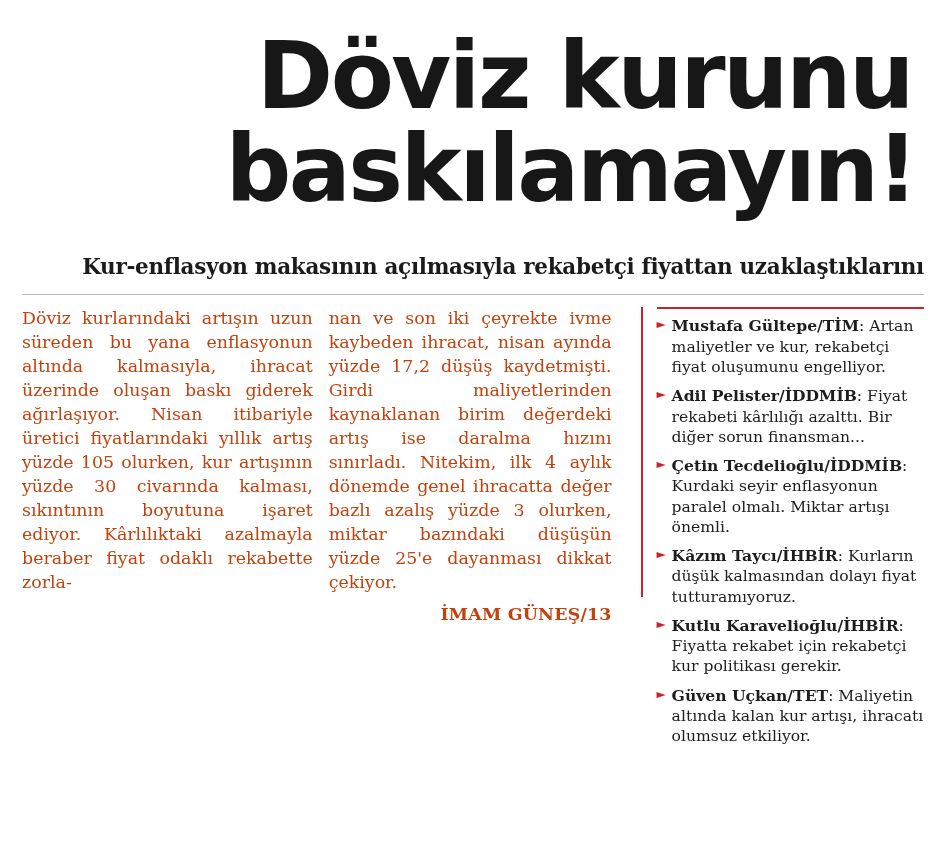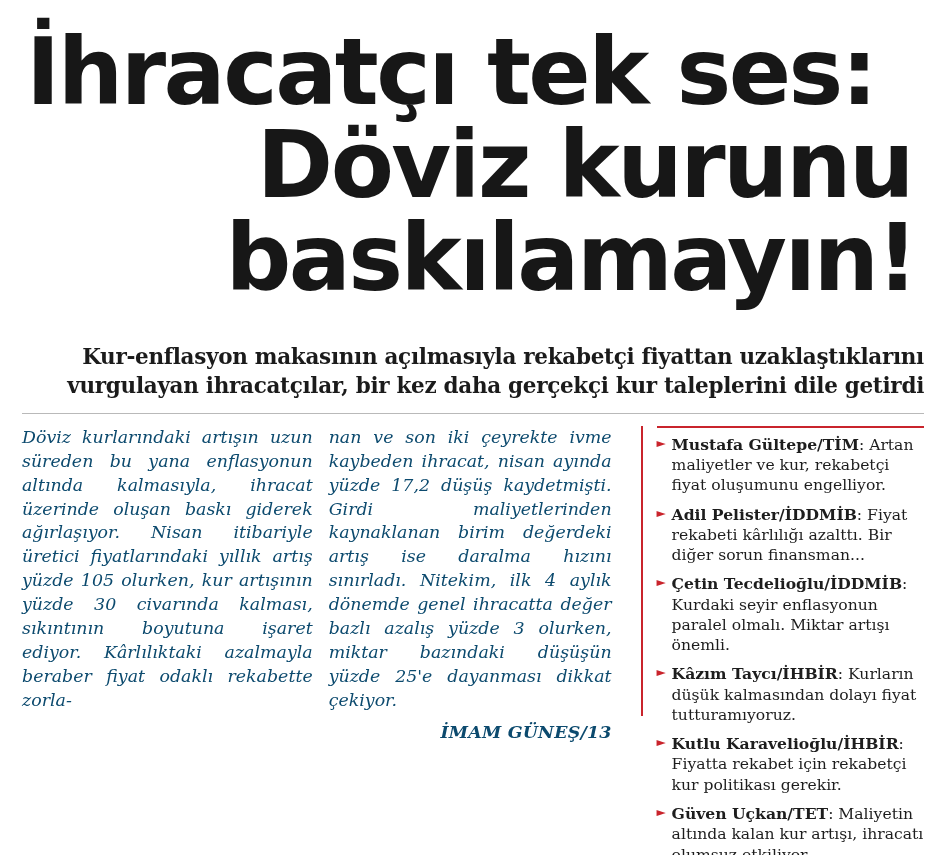--- a/index.html
+++ b/index.html
@@ -74,24 +74,23 @@
   
   .columns {
     display: flex;
     margin-top: 12px;
     height: 290px;
   }
   .col {
     font-family: "DejaVu Serif", serif;
     font-size: 17.4px;
     line-height: 1.375;
-    color: #0c4a6e;
+    color: #c2410c;
     text-align: justify;
     hyphens: auto;
-    font-style: italic;
     -webkit-hyphens: auto;
   }
   .col1 {
     width: 300px;
     padding-right: 16px;
   }
   .col2 {
     width: 292px;
     padding-right: 29px;
     position: relative;
@@ -149,28 +148,26 @@
     border-top: 2px solid #c9242c;
     margin-bottom: 7px;
   }
 </style>
 </head>
 <body>
 
 <div class="page">
 
   <div class="headline">
-    <span class="line l1">İhracatçı tek ses:</span>
     <span class="line l2">Döviz kurunu</span>
     <span class="line l3">baskılamayın!</span>
   </div>
 
   <div class="subhead">
     <span class="sline">Kur-enflasyon makasının açılmasıyla rekabetçi fiyattan uzaklaştıklarını</span>
-    <span class="sline">vurgulayan ihracatçılar, bir kez daha gerçekçi kur taleplerini dile getirdi</span>
   </div>
 
   <div class="top-rule"></div>
 
   <div class="columns">
 
     <div class="col col1">
       <span>Döviz kurlarındaki artışın uzun süreden bu yana enflasyonun altında kalmasıyla, ihracat üzerinde oluşan baskı giderek ağırlaşıyor. Nisan itibariyle üretici fiyatlarındaki yıllık artış yüzde 105 olurken, kur artışının yüzde 30 civarında kalması, sıkıntının boyutuna işaret ediyor. Kârlılıktaki azalmayla beraber fiyat odaklı rekabette zorla-</span>
     </div>
 

